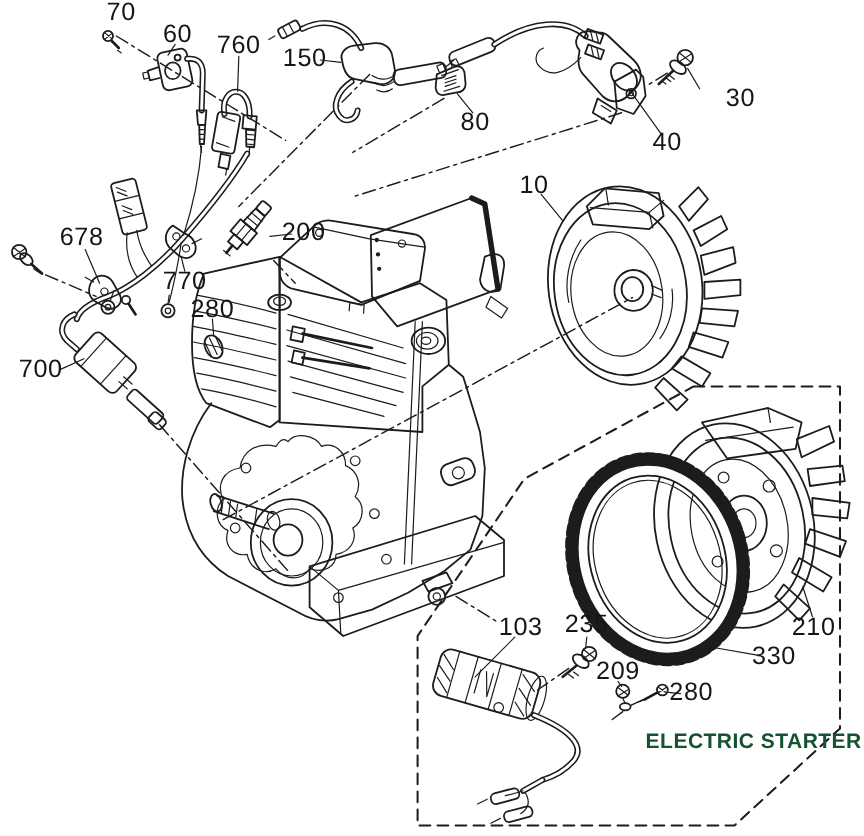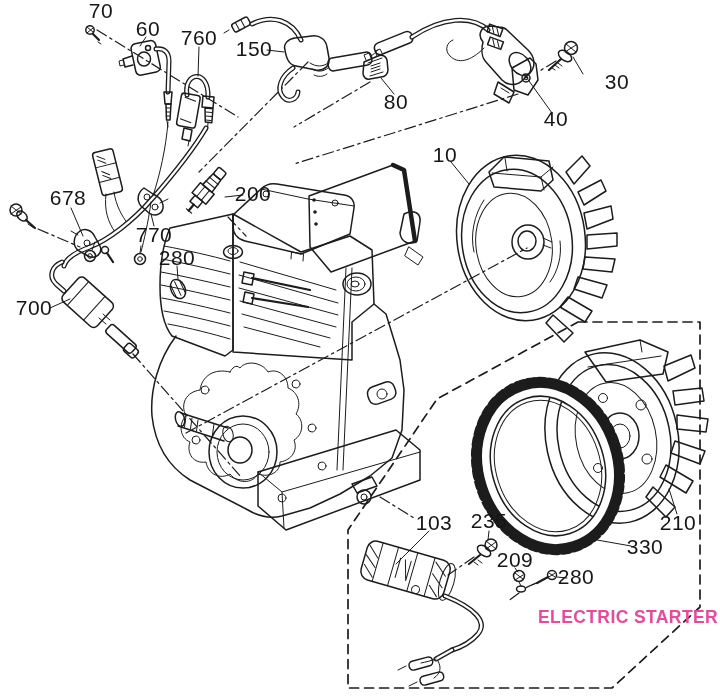--- a/index.html
+++ b/index.html
@@ -18,21 +18,21 @@
   .ln .tube{stroke-width:5;}
   .ln .core{stroke:#ffffff;stroke-width:2.4;}
   .ln .wband{fill:#ffffff;stroke:none;}
   .ln .dot{fill:#1c1c1c;stroke:none;}
   .lbl{
     position:absolute;transform:translate(-50%,-50%);
     font-size:21px;color:#161616;letter-spacing:.5px;white-space:nowrap;
   }
   .sys-title{
     position:absolute;left:538px;top:607px;
-    font-size:17.5px;font-weight:bold;color:#ec4899;line-height:20px;letter-spacing:.4px;
+    font-size:17.5px;font-weight:bold;color:#14532d;line-height:20px;letter-spacing:.4px;
     white-space:nowrap;
   }
 </style>
 </head>
 <body>
 
 <div id="stage">
 
 <svg width="720" height="697" viewBox="0 0 720 697">
 <g class="ln">

